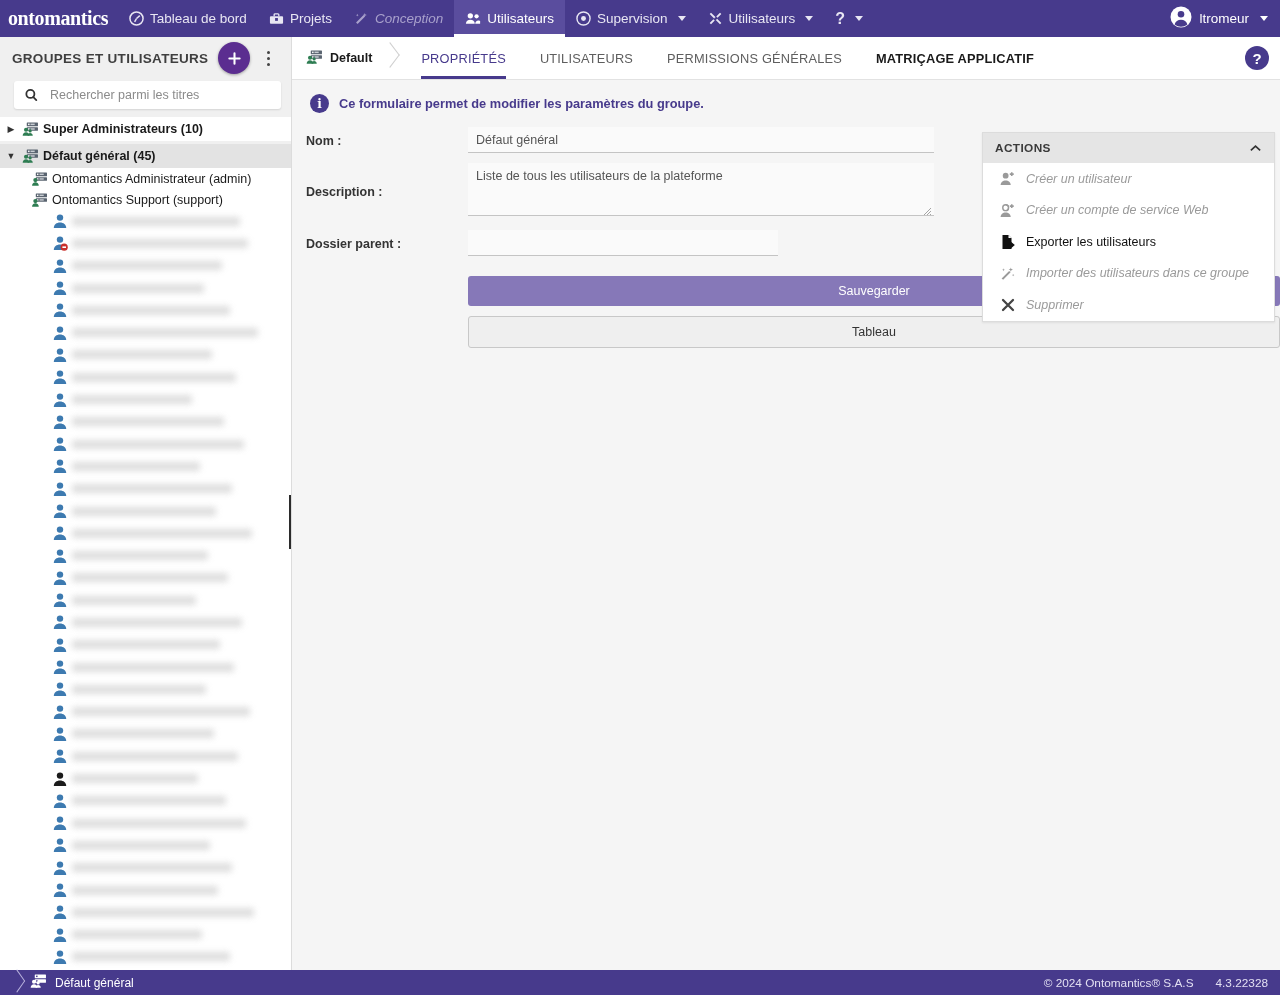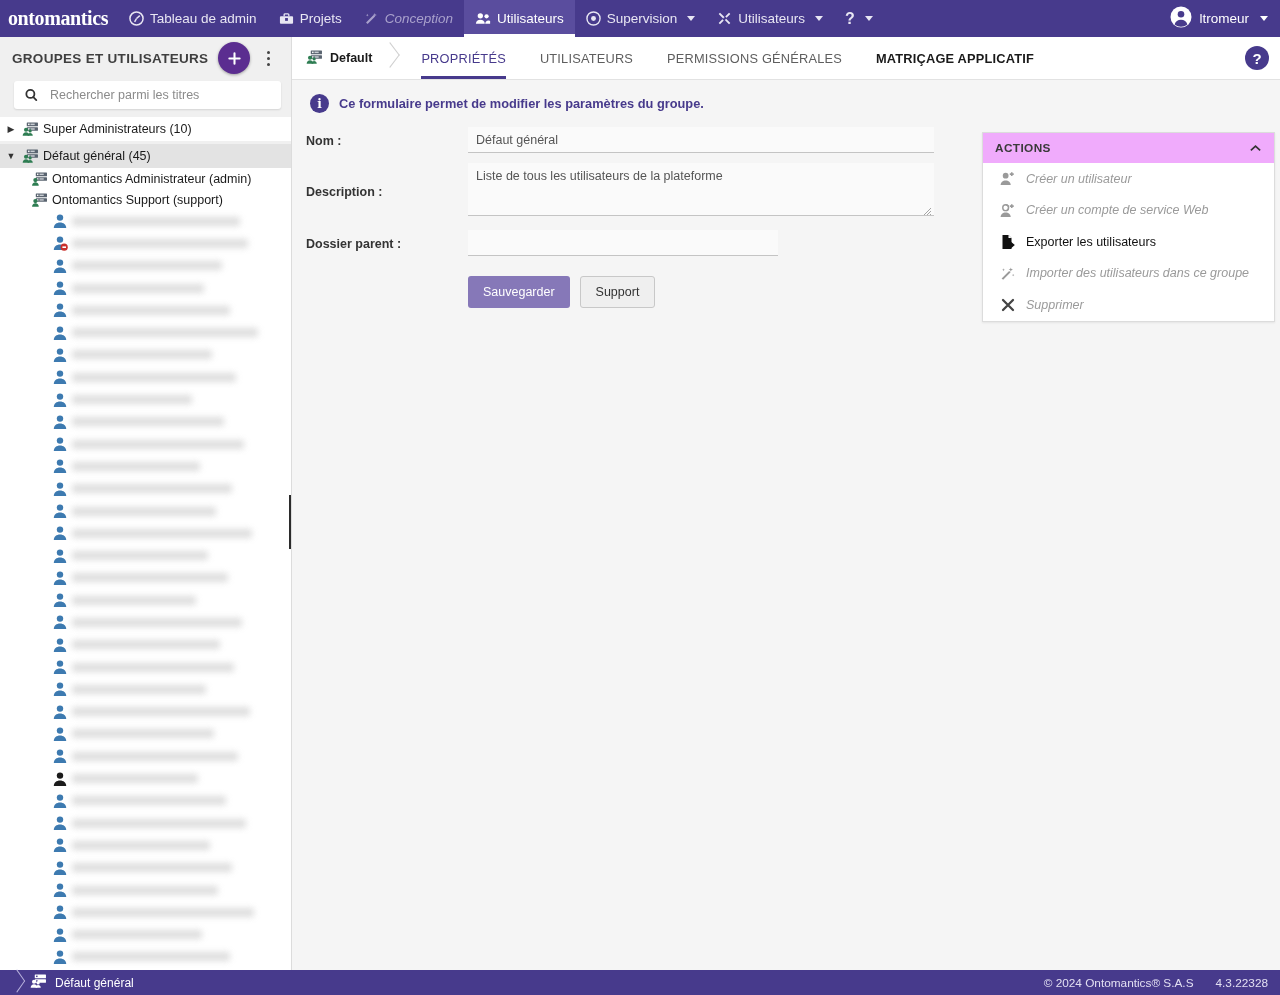--- a/index.html
+++ b/index.html
@@ -119,21 +119,21 @@
   .tree-row.group {
     background: #ffffff;
     height: 24px;
     margin-bottom: 0;
   }
   .tree-row.group.sel { background: #e3e3e3; }
   .twisty {
     width: 22px; display: flex; align-items: center; justify-content: center;
     font-size: 9px; color: #333;
   }
-  .tree-label { font-weight: normal; color: #1a1a1a; margin-left: 4px; }
+  .tree-label { font-weight: bold; color: #1a1a1a; margin-left: 4px; }
   .tree-row.user { padding-left: 32px; background: #fff; }
   .tree-row.user .tree-label { font-weight: normal; color: #1a1a1a; }
   .grpicon, .usricon { display: inline-flex; align-items: center; }
 
   
   .blur-row {
     display: flex; align-items: center;
     height: 22.3px; background: #fff; padding-left: 44px;
   }
   .blur-row .usricon { position: absolute; left: 48px; }
@@ -242,21 +242,21 @@
     resize: none;
     font-family: "Liberation Sans", sans-serif;
     outline: none;
     position: relative;
   }
   .tarea-wrap { position: relative; width: 466px; }
   .tarea-grip {
     position: absolute; right: 2px; bottom: 4px;
     width: 9px; height: 9px; pointer-events: none;
   }
-  #btnrow { display: flex; gap: 10px; margin: 20px 0 0 162px; }
+  #btnrow { display: flex; gap: 10px; margin: 20px 0 0 162px; flex-direction: column; }
   #save-btn {
     background: #8678b8; color: #fff;
     border: none; border-radius: 3px;
     font-size: 12.5px; padding: 8px 15px;
     cursor: pointer;
     font-family: "Liberation Sans", sans-serif;
   }
   #cancel-btn {
     background: #efefef; color: #333;
     border: 1px solid #c8c8c8; border-radius: 3px;
@@ -267,21 +267,21 @@
 
   
   #actions {
     position: absolute; right: 5px; top: 52px;
     width: 293px;
     background: #fff;
     border: 1px solid #dcdcdc;
     box-shadow: 0 1px 2px rgba(0,0,0,.07);
   }
   #actions-head {
-    height: 30px; background: #f0abfc;
+    height: 30px; background: #e5e5e5;
     display: flex; align-items: center; justify-content: space-between;
     padding: 0 12px;
     font-size: 11.8px; font-weight: bold; color: #3a3a3a;
     letter-spacing: .4px;
     cursor: pointer;
   }
   .chev-up { width: 13px; height: 13px; }
   .action {
     display: flex; align-items: center; gap: 9px;
     height: 31.5px; padding: 0 12px 0 16px;
@@ -320,21 +320,21 @@
   <div class="logo">ontomantics</div>
 
   <div class="navitem">
     <span class="navicon">
       <svg width="15" height="15" viewBox="0 0 16 16">
           <circle cx="8" cy="8" r="7" fill="none" stroke="#e8e6f3" stroke-width="1.6"></circle>
           <path d="M8 8 L11.5 5" stroke="#e8e6f3" stroke-width="1.6" fill="none"></path>
           <path d="M8 8 L6 11.5" stroke="#e8e6f3" stroke-width="1.6" fill="none"></path>
         </svg>
     </span>
-    <span>Tableau de admin</span>
+    <span>Tableau de bord</span>
   </div>
 
   <div class="navitem">
     <span class="navicon">
       <svg width="15" height="15" viewBox="0 0 16 16">
           <rect x="1" y="5.5" width="14" height="8" rx="1" fill="#e8e6f3"></rect>
           <path d="M5.5 5.5V4a1 1 0 011-1h3a1 1 0 011 1v1.5" fill="none" stroke="#e8e6f3" stroke-width="1.4"></path>
           <rect x="6.5" y="7.5" width="3" height="3" fill="#473a8c"></rect>
         </svg>
     </span>
@@ -883,21 +883,21 @@
 
       <div class="frow">
         <div class="flabel">Dossier parent :</div>
         <div class="fctl">
           <input class="inp narrow" value="" style="">
         </div>
       </div>
 
       <div id="btnrow">
         <button id="save-btn">Sauvegarder</button>
-        <button id="cancel-btn">Support</button>
+        <button id="cancel-btn">Tableau</button>
       </div>
     </div>
 
     <div id="actions">
       <div id="actions-head">
         <span>ACTIONS</span>
         <svg class="chev-up" viewBox="0 0 14 14">
             <path d="M2 9l5-4.6L12 9" fill="none" stroke="#333" stroke-width="1.8"></path>
           </svg>
       </div>

